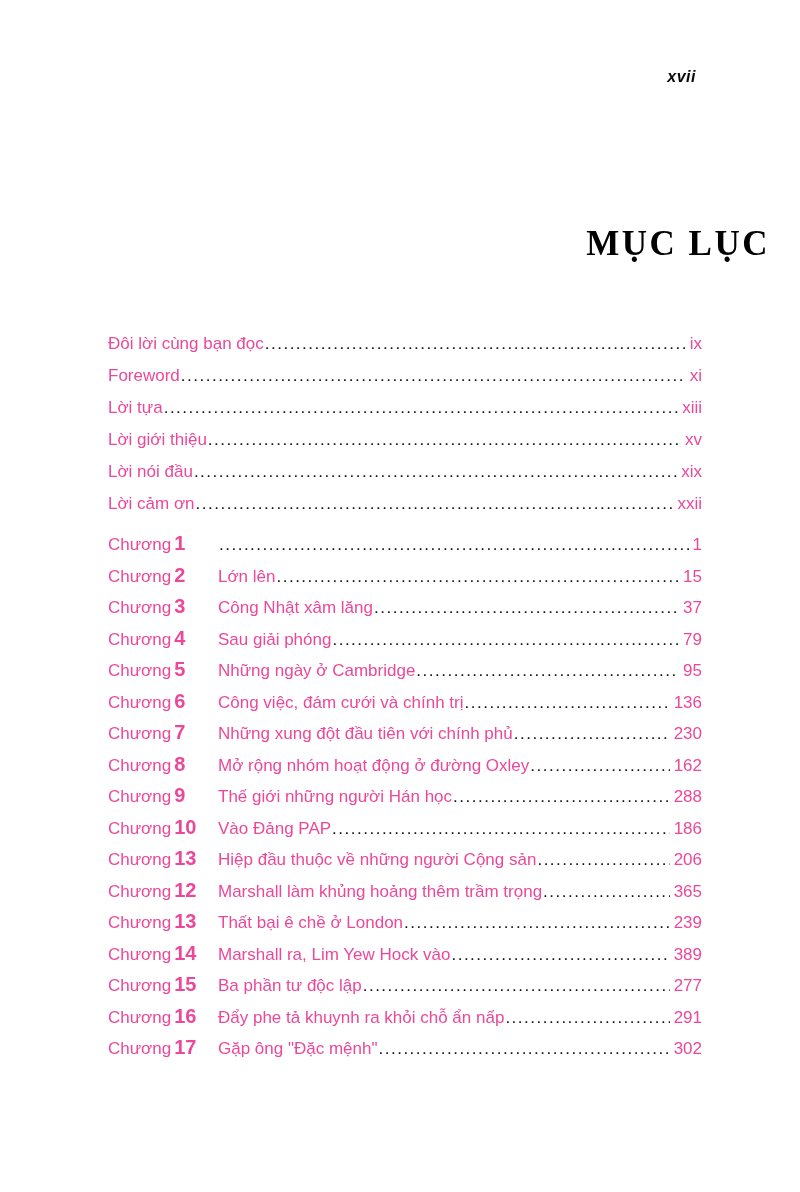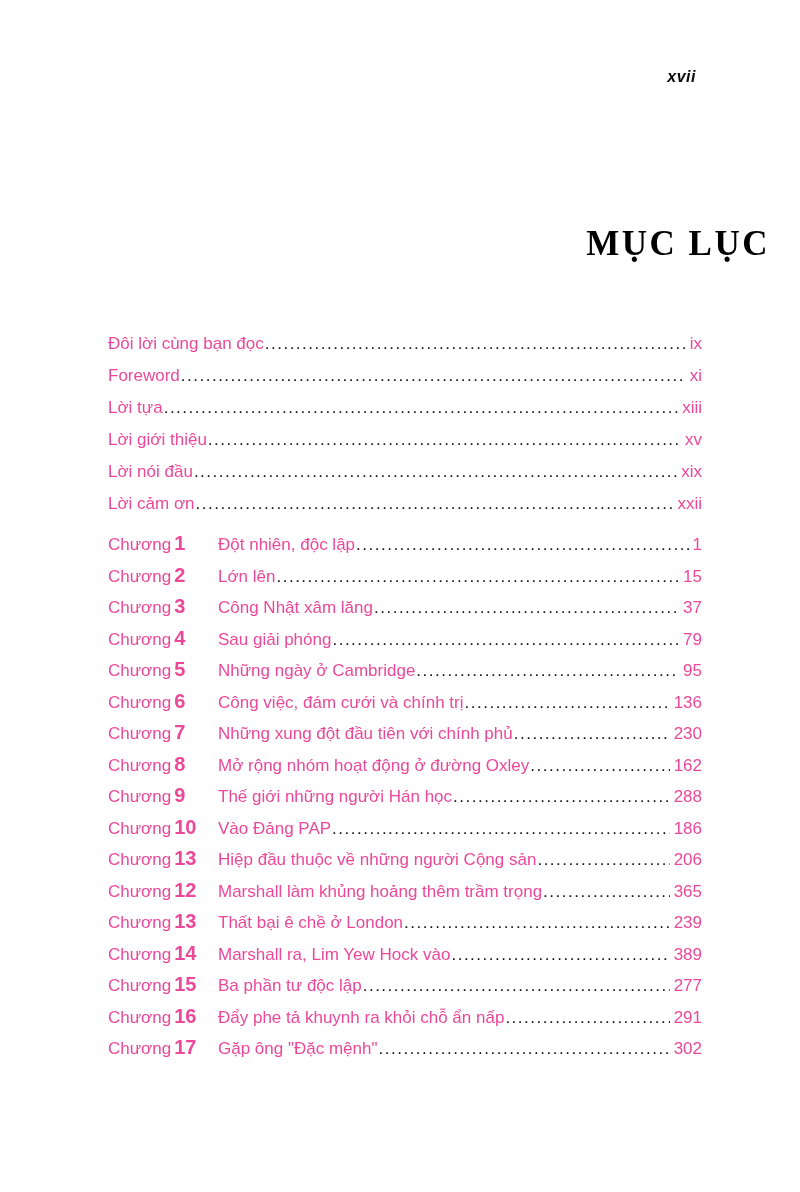--- a/index.html
+++ b/index.html
@@ -116,21 +116,20 @@
       <div class="row fm-row">
           <span class="entry-label">Lời cảm ơn</span>
           <span class="dots"></span>
           <span class="pg">xxii</span>
         </div>
     </div>
 
     <div class="chapters">
       <div class="row ch-row">
           <span class="ch-label"><span>Chương</span><span class="ch-num">1</span></span>
-          <span class="ch-title">Đột nhiên, độc lập</span>
           <span class="dots"></span>
           <span class="pg">1</span>
         </div>
       <div class="row ch-row">
           <span class="ch-label"><span>Chương</span><span class="ch-num">2</span></span>
           <span class="ch-title">Lớn lên</span>
           <span class="dots"></span>
           <span class="pg">15</span>
         </div>
       <div class="row ch-row">

